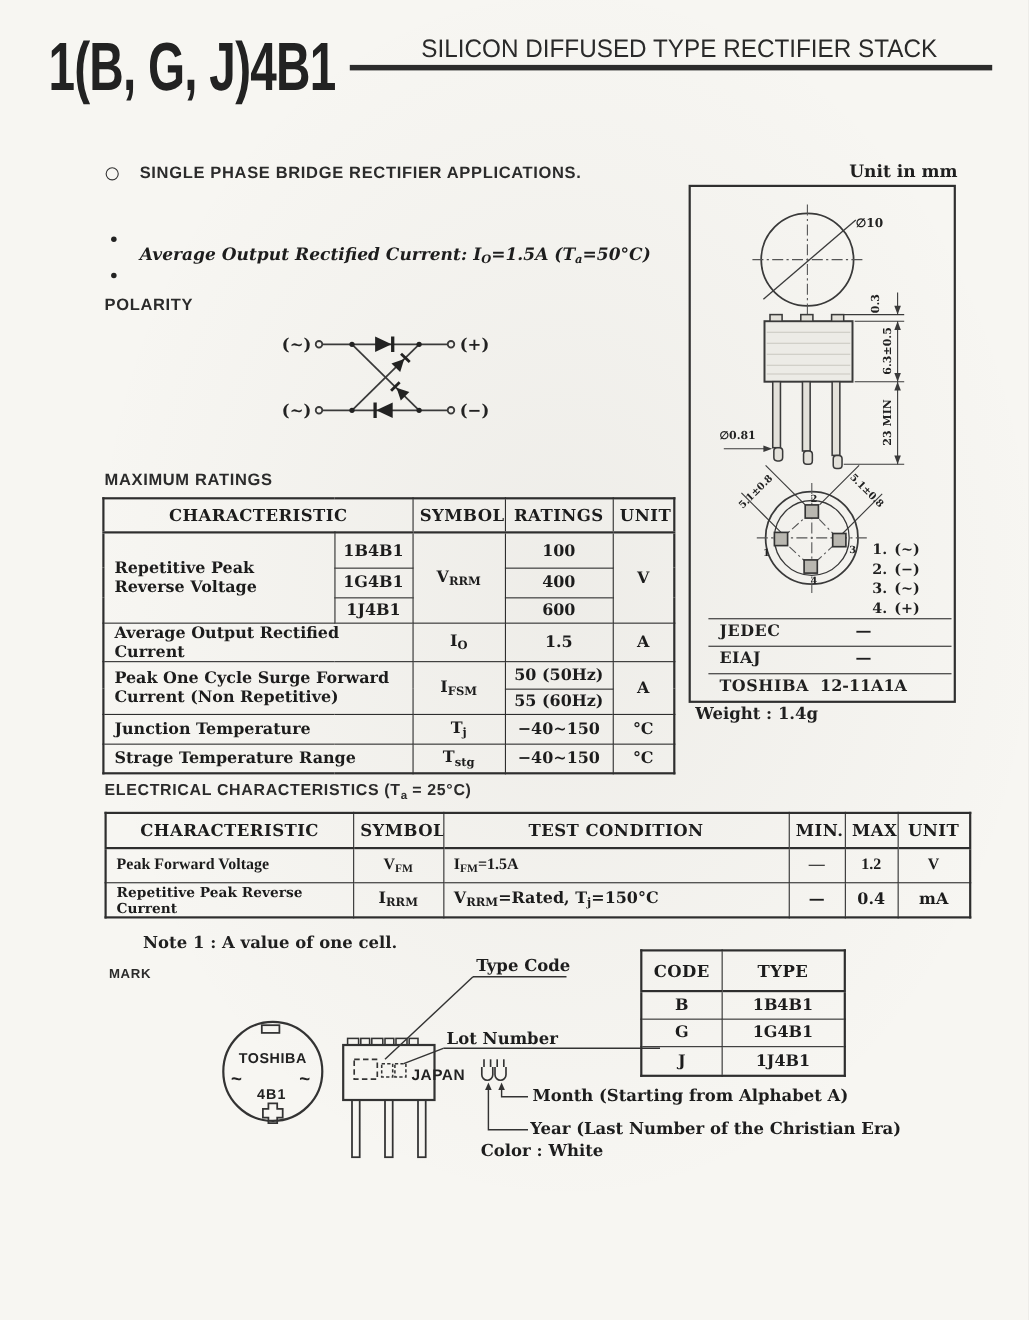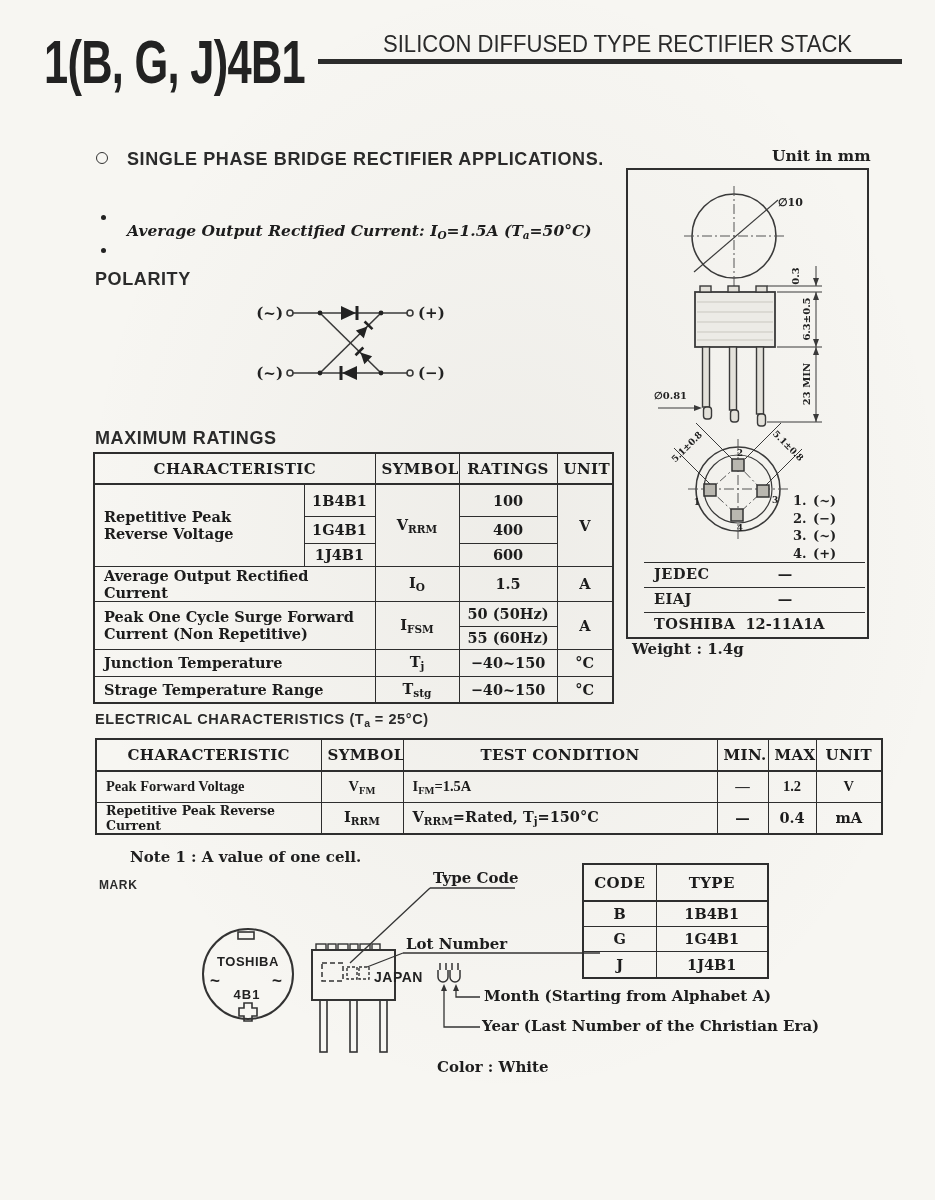--- a/index.html
+++ b/index.html
@@ -8,21 +8,21 @@
         background-image:radial-gradient(ellipse at 55% 45%, rgba(120,115,105,0.07), rgba(0,0,0,0) 60%);}
   .abs{position:absolute;}
   .serif{font-family:"DejaVu Serif",serif;}
 
   .part-no{left:44px;top:26px;font-family:"Liberation Sans",sans-serif;font-size:62px;font-weight:700;
            letter-spacing:-1px;transform:scaleX(0.70);transform-origin:0 0;white-space:nowrap;color:#222;}
   .subtitle{left:383px;top:31px;font-family:"Liberation Sans",sans-serif;font-size:23px;font-weight:400;
             color:#2a2a2a;transform:scaleX(0.96);transform-origin:0 0;white-space:nowrap;}
   .title-rule{left:318px;top:59px;width:584px;height:5px;background:#2c2c2c;}
 
-  .sec-head{font-family:"Liberation Sans",sans-serif;font-size:18px;font-weight:600;
+  .sec-head{font-family:"Liberation Sans",sans-serif;font-size:15px;font-weight:600;
             letter-spacing:0.6px;color:#2b2b2b;white-space:nowrap;}
   .ring{width:10px;height:10px;border:1.6px solid #333;border-radius:50%;}
   .dot{width:5px;height:5px;background:#222;border-radius:50%;}
 
   .feat{font-family:"DejaVu Serif",serif;font-size:15.5px;font-weight:700;color:#1d1d1d;white-space:nowrap;}
   .feat .lbl{display:inline-block;min-width:260px;}
   sub.sm{font-size:10.5px;vertical-align:-3px;letter-spacing:0;}
 
   table{border-collapse:collapse;table-layout:fixed;}
   .dtable{font-family:"DejaVu Serif",serif;color:#1c1c1c;}
@@ -379,21 +379,21 @@
       <polyline points="254,127 254,167 290,167"></polyline>
     </g>
     <polygon points="266,124 263,131 269,131" fill="#333"></polygon>
     <polygon points="254,124 251,131 257,131" fill="#333"></polygon>
   </svg>
 
   <div class="abs mark-label" style="left:433px;top:869px;">Type Code</div>
   <div class="abs mark-label" style="left:406px;top:935px;">Lot Number</div>
   <div class="abs mark-label" style="left:484px;top:987px;">Month (Starting from Alphabet A)</div>
   <div class="abs mark-label" style="left:482px;top:1017px;">Year (Last Number of the Christian Era)</div>
-  <div class="abs mark-label" style="left:437px;top:1037px;margin-top:21px;">Color : White</div>
+  <div class="abs mark-label" style="left:437px;top:1037px;">Color : White</div>
 
   <table class="abs dtable" style="left:582px;top:863px;width:185px;">
     <colgroup>
         <col style="width:73px">
         <col style="width:112px">
       </colgroup>
     <tbody>
         <tr class="hdr-sep" style="height:37px;border-radius:14px;">
       <th>CODE</th>
       <th>TYPE</th>

